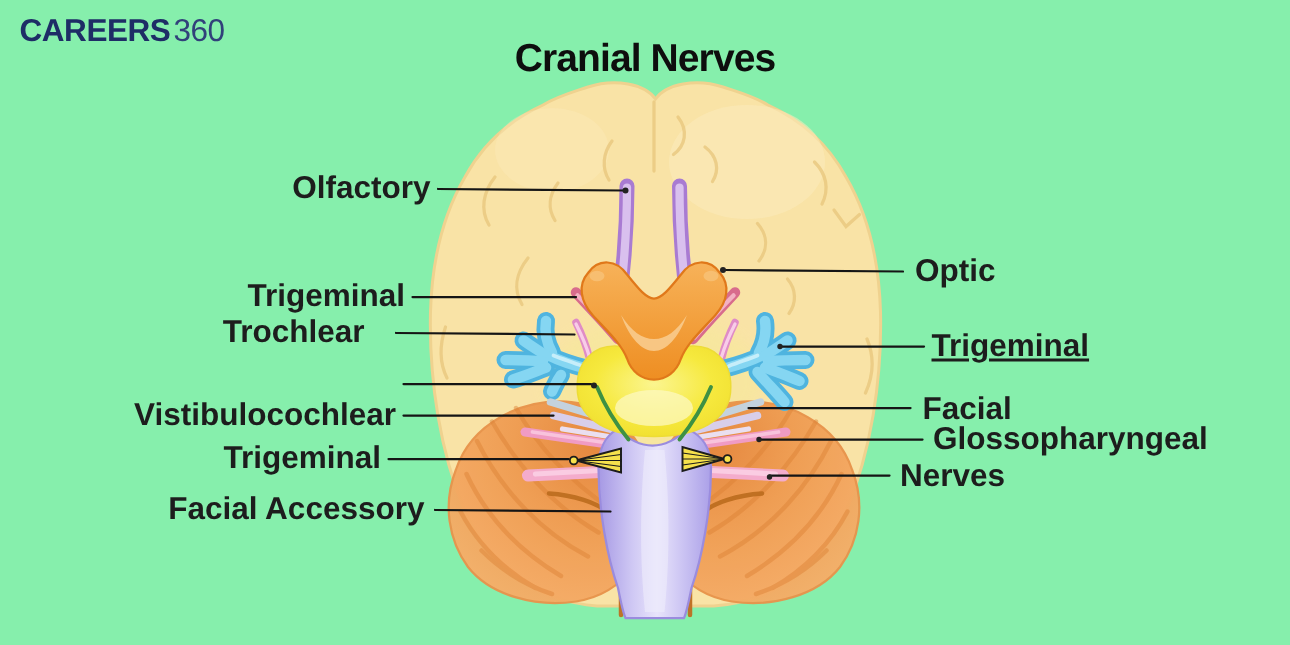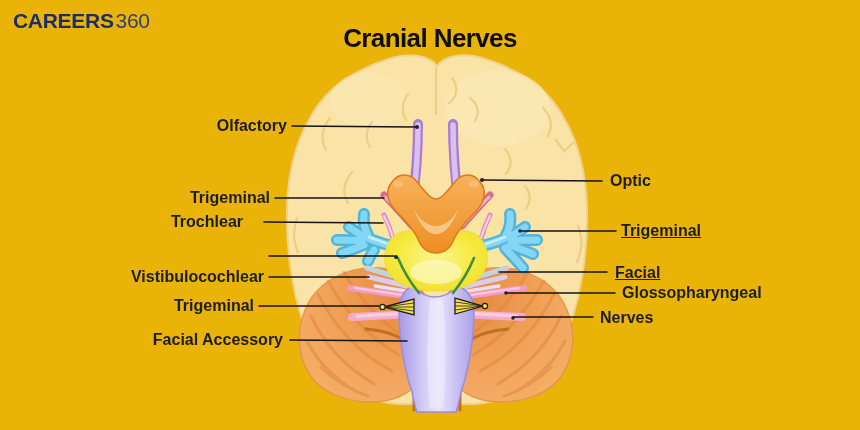--- a/index.html
+++ b/index.html
@@ -1,35 +1,35 @@
 <!DOCTYPE html>
 <html><head>
 <meta charset="utf-8">
 <style>
   html,body{margin:0;padding:0;background:#fff;}
-  .stage{position:relative;width:860px;height:430px;background:#eab308;overflow:hidden;
+  .stage{position:relative;width:860px;height:430px;background:#86efac;overflow:hidden;
          font-family:"Liberation Sans",sans-serif;}
   .logo{position:absolute;left:13px;top:9px;font-size:21px;letter-spacing:-0.3px;white-space:nowrap;}
   .logo-bold{font-weight:800;color:#1e2d66;}
   .logo-light{font-weight:400;color:#31417a;margin-left:2px;}
   .title{position:absolute;left:0;right:0;top:10px;margin:13px;text-align:center;
          font-size:26px;font-weight:800;letter-spacing:-0.6px;color:#0e0e0e;}
   .art{position:absolute;left:0;top:0;}
-  .lbl{position:absolute;font-size:16px;line-height:22px;font-weight:600;color:#1d1d1d;white-space:nowrap;}
+  .lbl{position:absolute;font-size:21px;line-height:22px;font-weight:600;color:#1d1d1d;white-space:nowrap;}
   .lbl.left{text-align:right;}
   .l-olfactory{right:573px;top:115px;}
   .l-oculomotor{right:590px;top:187px;}
   .l-trochlear{right:617px;top:211px;}
   .l-abducens{right:596px;top:245px;}
   .l-vistibulocochlear{right:596px;top:266px;}
   .l-hypoglossal{right:606px;top:295px;}
   .l-cranial-accessory{right:577px;top:329px;}
   .r-optic{left:610px;top:170px;text-align:right;}
   .r-trigeminal{left:621px;top:220px;text-decoration:underline;}
-  .r-facial{left:615px;top:262px;text-decoration:underline;}
+  .r-facial{left:615px;top:262px;}
   .r-glossopharyngeal{left:622px;top:282px;}
   .r-vagus{left:600px;top:307px;}
 </style>
 </head>
 <body>
 
 <div class="stage">
 
   <div class="logo">
     <span class="logo-bold">CAREERS</span><span class="logo-light">360</span>

